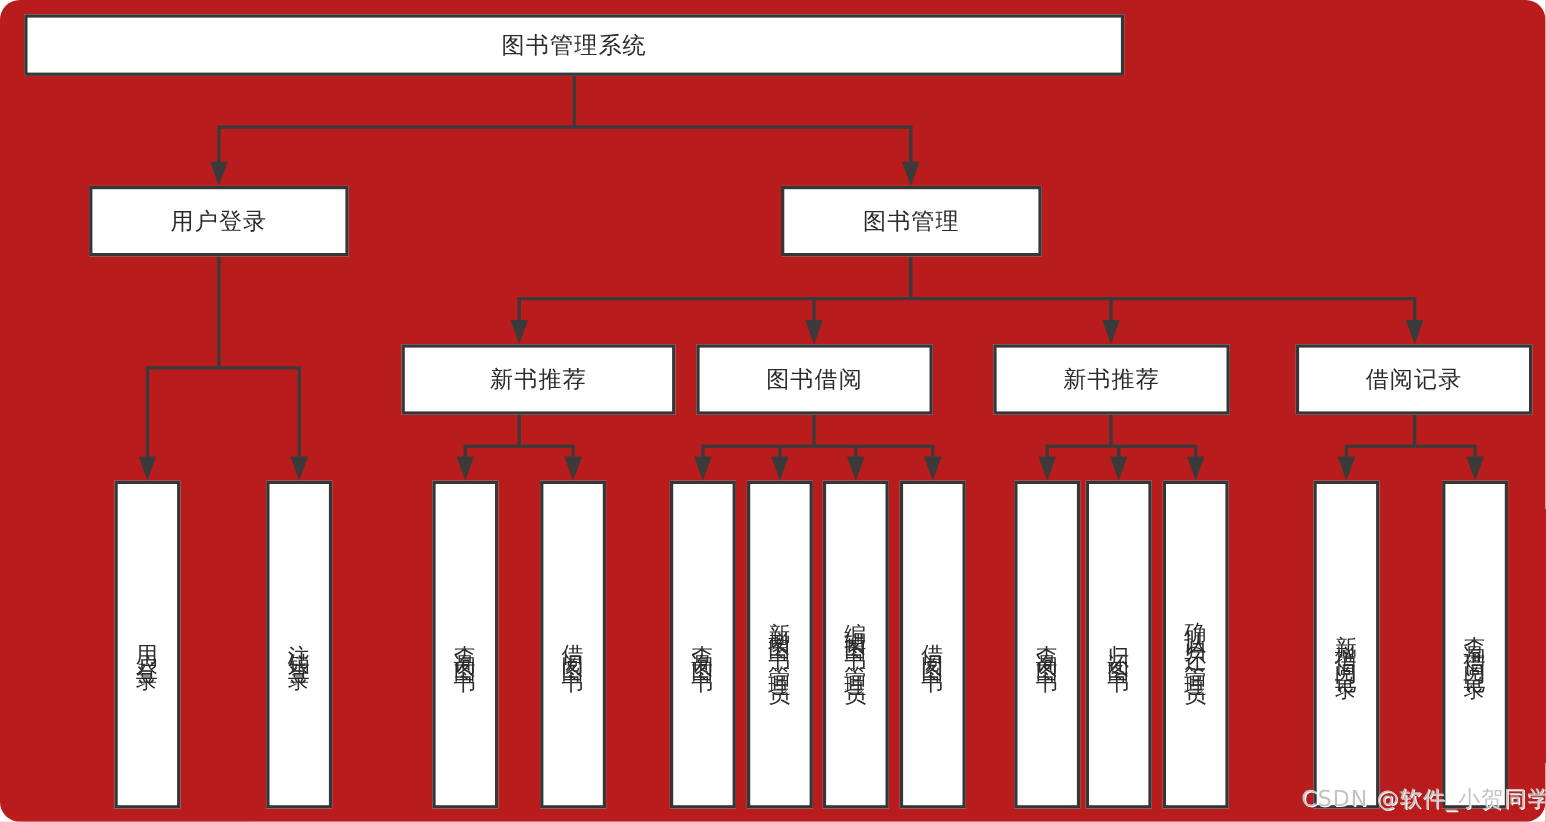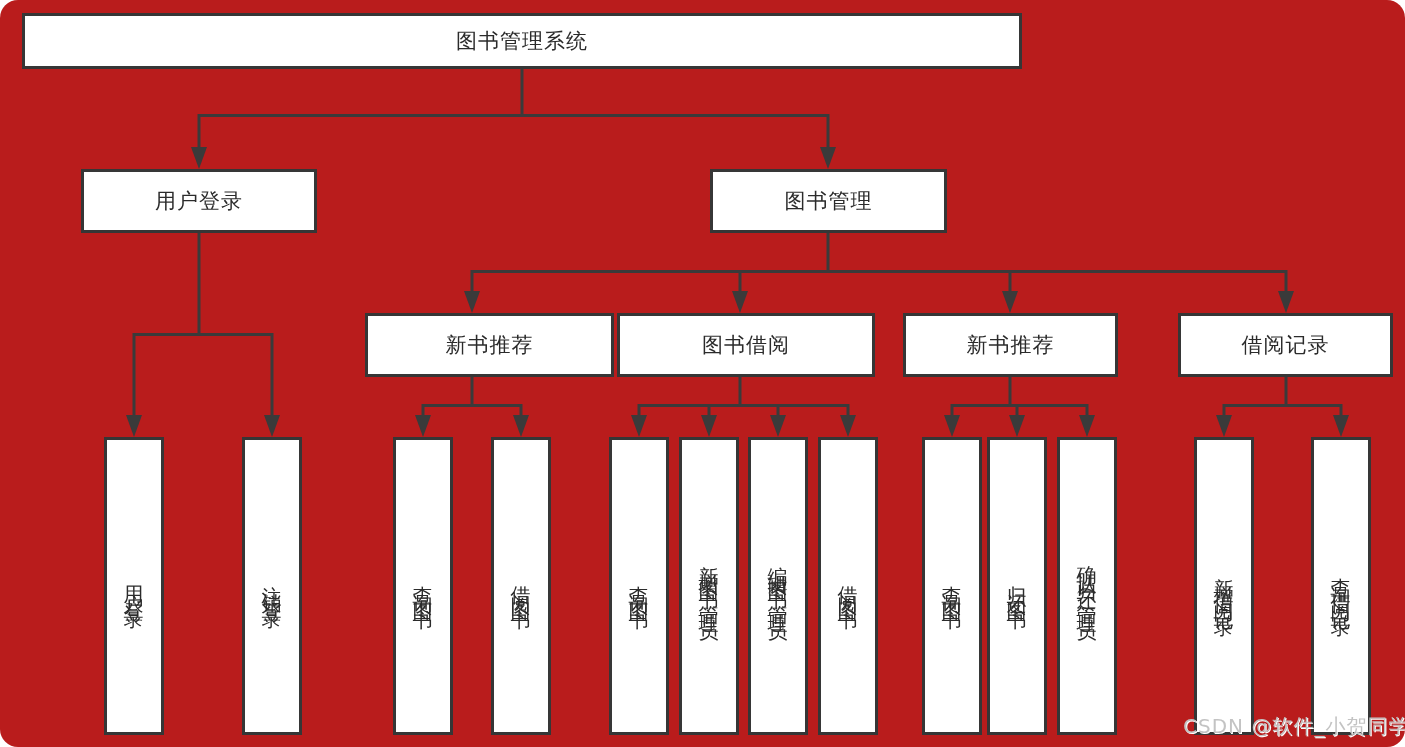--- a/index.html
+++ b/index.html
@@ -94,21 +94,21 @@
       <polygon points="1333,415 1349,415 1341,437"></polygon>
     </g>
   </svg>
 
   <div class="node h" style="left:22px;top:13px;width:1000px;height:56px">图书管理系统</div>
 
   <div class="node h" style="left:81px;top:169px;width:236px;height:64px">用户登录</div>
   <div class="node h" style="left:710px;top:169px;width:237px;height:64px">图书管理</div>
 
   <div class="node h" style="left:365px;top:313px;width:249px;height:64px">新书推荐</div>
-  <div class="node h" style="left:617px;top:313px;width:258px;height:64px">图书借阅</div>
+  <div class="node h" style="left:633px;top:313px;width:215px;height:64px">图书借阅</div>
   <div class="node h" style="left:903px;top:313px;width:215px;height:64px">新书推荐</div>
   <div class="node h" style="left:1178px;top:313px;width:215px;height:64px">借阅记录</div>
 
   <div class="node v" style="left:104px;top:437px;width:60px;height:298px">用户登录</div>
   <div class="node v" style="left:242px;top:437px;width:60px;height:298px">注销登录</div>
 
   <div class="node v" style="left:393px;top:437px;width:60px;height:298px">查询图书</div>
   <div class="node v" style="left:491px;top:437px;width:60px;height:298px">借阅图书</div>
 
   <div class="node v" style="left:609px;top:437px;width:60px;height:298px">查询图书</div>

